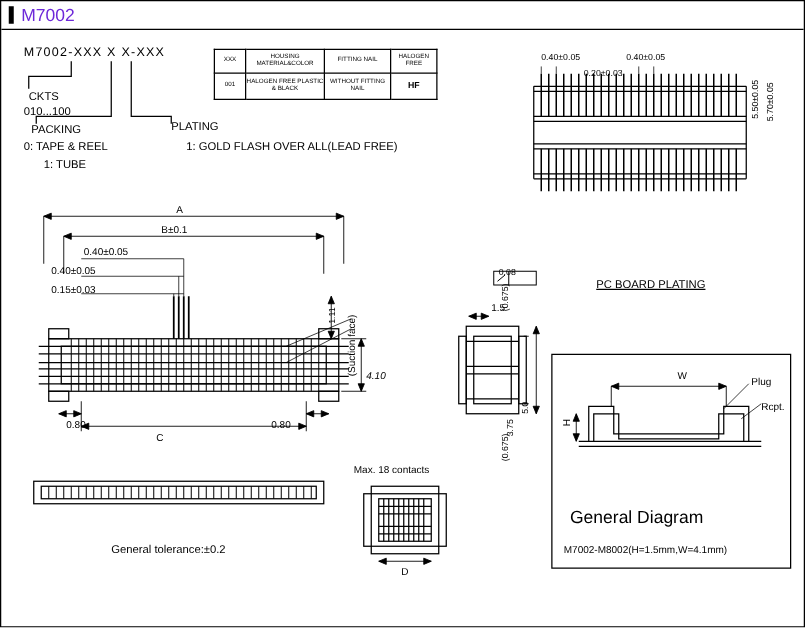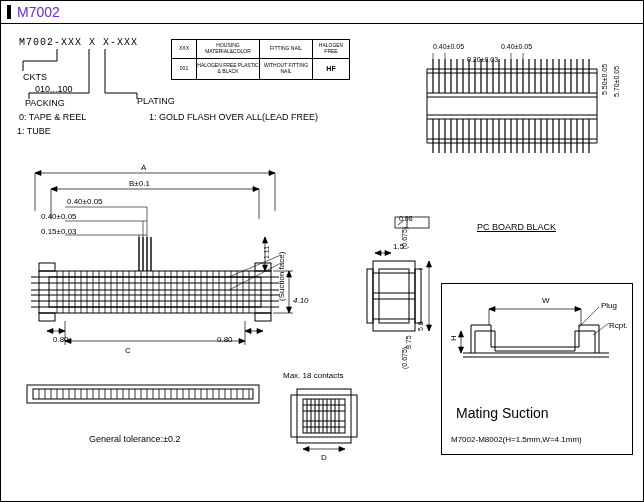--- a/index.html
+++ b/index.html
@@ -2,21 +2,21 @@
 <html><head>
 <meta charset="utf-8">
 <style>
   html,body{margin:0;padding:0;background:#ffffff;}
   body{font-family:"Liberation Sans", sans-serif;}
   #page{position:relative;width:644px;height:502px;background:#fff;border:1px solid #000;box-sizing:border-box;overflow:hidden;}
   .abs{position:absolute;}
   .txt{font-size:9px;color:#000;white-space:nowrap;line-height:1.05;}
   .txt7{font-size:7px;}
   .txt8{font-size:8px;}
-  .txt10{font-size:10px;font-family:Liberation Mono, monospace;}
+  .txt10{font-size:10px;}
   .box{position:absolute;border:1px solid #000;box-sizing:border-box;}
   .title-bar{position:absolute;left:6px;top:4px;width:4px;height:14px;background:#000;}
   .title-txt{position:absolute;left:16px;top:3px;font-size:14px;color:#6d28d9;}
   .hdr-rule{position:absolute;left:0;top:22px;width:642px;height:1px;background:#000;}
   table.tbl{border-collapse:collapse;font-size:5px;}
   table.tbl td{border:1px solid #000;text-align:center;vertical-align:middle;padding:0;line-height:1.15;}
   .dim{font-size:7px;}
   svg{display:block;}
 </style>
 </head>
@@ -30,24 +30,24 @@
 
   <div class="abs txt10" style="left:18px;top:36px;letter-spacing:1px;">M7002-XXX  X  X-XXX</div>
 
   <svg class="abs" style="left:14px;top:46px;" width="200" height="70">
     <path d="M42,2 L42,14 L8,14 L8,24" stroke="#000" fill="none" stroke-width="1"></path>
     <path d="M74,2 L74,46 L14,46 L14,52" stroke="#000" fill="none" stroke-width="1"></path>
     <path d="M90,2 L90,46 L122,46 L122,52" stroke="#000" fill="none" stroke-width="1"></path>
   </svg>
 
   <div class="abs txt" style="left:22px;top:72px;">CKTS</div>
-  <div class="abs txt" style="left:34px;top:84px;text-align:right;">010...100</div>
+  <div class="abs txt" style="left:18px;top:84px;text-align:right;">010...100</div>
   <div class="abs txt" style="left:24px;top:98px;text-align:center;">PACKING</div>
   <div class="abs txt" style="left:18px;top:112px;">0: TAPE &amp; REEL</div>
-  <div class="abs txt" style="left:16px;top:126px;">1: TUBE</div>
+  <div class="abs txt" style="left:34px;top:126px;">1: TUBE</div>
   <div class="abs txt" style="left:136px;top:96px;">PLATING</div>
   <div class="abs txt" style="left:148px;top:112px;">1: GOLD FLASH OVER ALL(LEAD FREE)</div>
 
   <div class="abs" style="left:170px;top:38px;">
     <table class="tbl">
       <tbody>
           <tr>
         <td style="width:24px;height:18px;">XXX</td>
         <td style="width:62px;">HOUSING MATERIAL&amp;COLOR</td>
         <td style="width:52px;">FITTING NAIL</td>
@@ -407,21 +407,21 @@
 
       <g stroke="#000" stroke-width="0.7">
         <line x1="20" y1="64" x2="62" y2="64"></line>
         <polygon points="20,64 26,61.5 26,66.5" fill="#000"></polygon>
         <polygon points="62,64 56,61.5 56,66.5" fill="#000"></polygon>
       </g>
     </svg>
   </div>
   <div class="abs txt8" style="left:320px;top:452px;">D</div>
 
-  <div class="abs txt" style="left:476px;top:222px;text-decoration:underline;">PC BOARD BLACK</div>
+  <div class="abs txt" style="left:476px;top:222px;text-decoration:underline;">PC BOARD PLATING</div>
   <div class="box" style="left:440px;top:282px;width:192px;height:172px;"></div>
 
   <div class="abs" style="left:452px;top:290px;">
     <svg width="172" height="84">
 
       <g stroke="#000" stroke-width="0.7">
         <line x1="36" y1="18" x2="128" y2="18"></line>
         <polygon points="36,18 42,15.5 42,20.5" fill="#000"></polygon>
         <polygon points="128,18 122,15.5 122,20.5" fill="#000"></polygon>
         <line x1="36" y1="18" x2="36" y2="34"></line>
@@ -445,16 +445,16 @@
         <polygon points="8,40 5.5,46 10.5,46" fill="#000"></polygon>
         <polygon points="8,62 5.5,56 10.5,56" fill="#000"></polygon>
       </g>
     </svg>
   </div>
   <div class="abs txt8" style="left:541px;top:295px;">W</div>
   <div class="abs txt8" style="left:448px;top:340px;transform:rotate(-90deg);transform-origin:0 0;">H</div>
   <div class="abs txt8" style="left:600px;top:300px;">Plug</div>
   <div class="abs txt8" style="left:608px;top:320px;">Rcpt.</div>
 
-  <div class="abs" style="left:455px;top:404px;font-size:14px;color:#000;">Mating Suction</div>
+  <div class="abs" style="left:455px;top:404px;font-size:14px;color:#000;">General Diagram</div>
   <div class="abs txt8" style="left:450px;top:434px;">M7002-M8002(H=1.5mm,W=4.1mm)</div>
 
 </div>
 
 </body></html>

